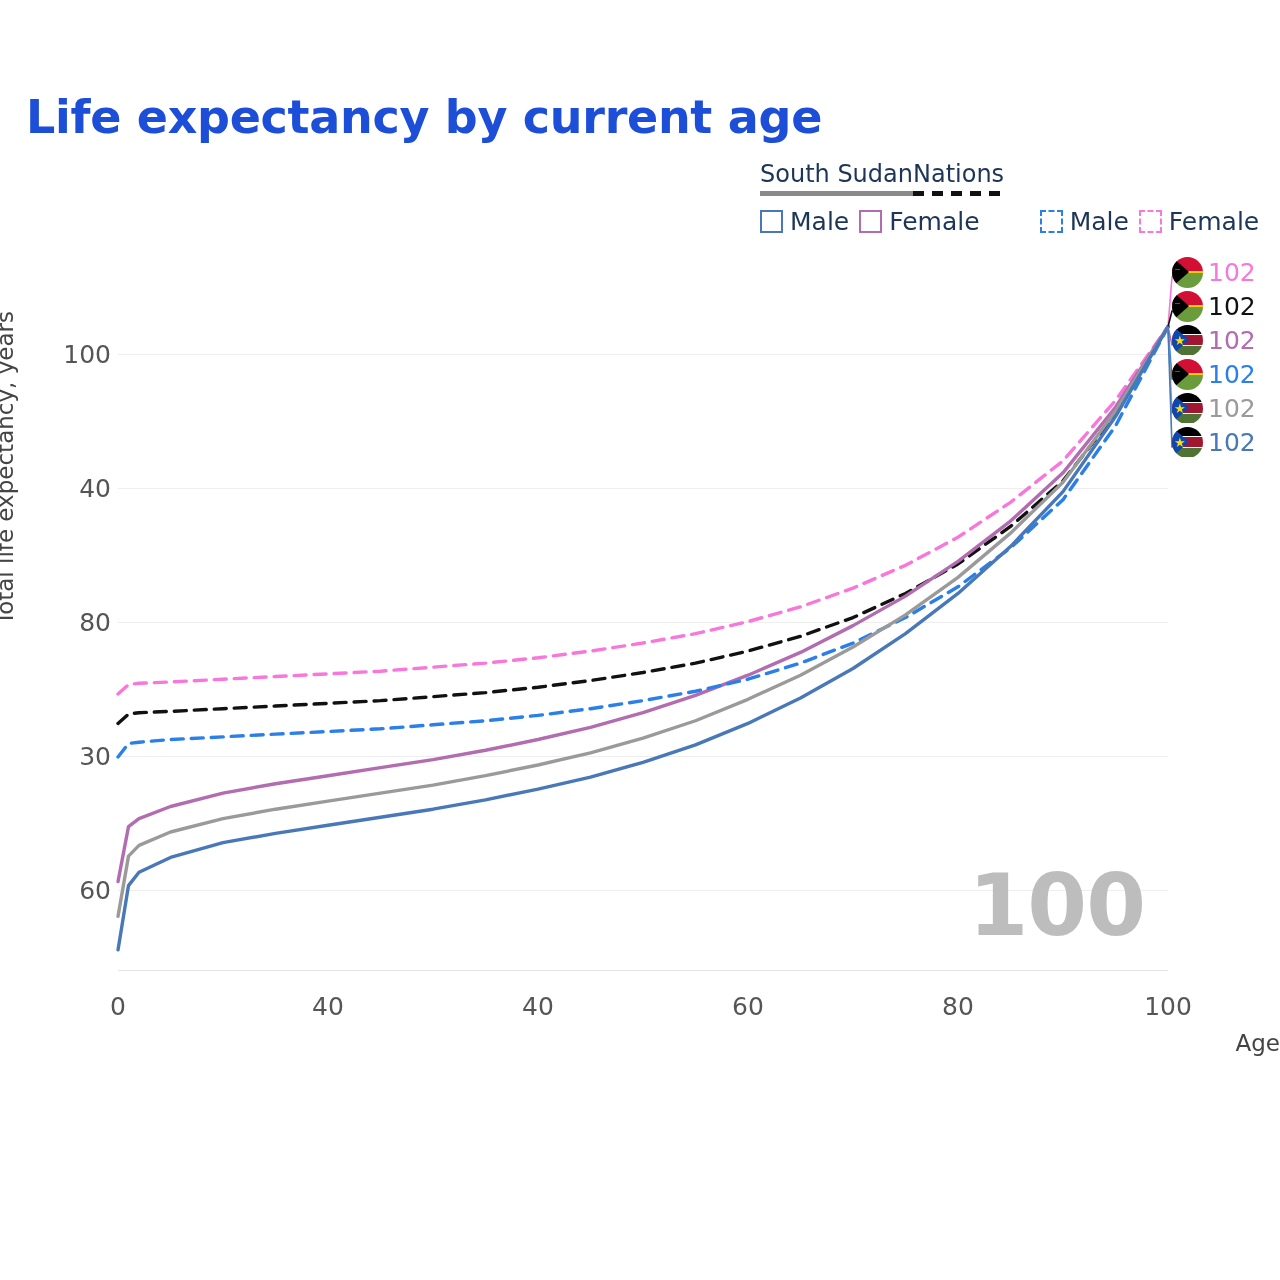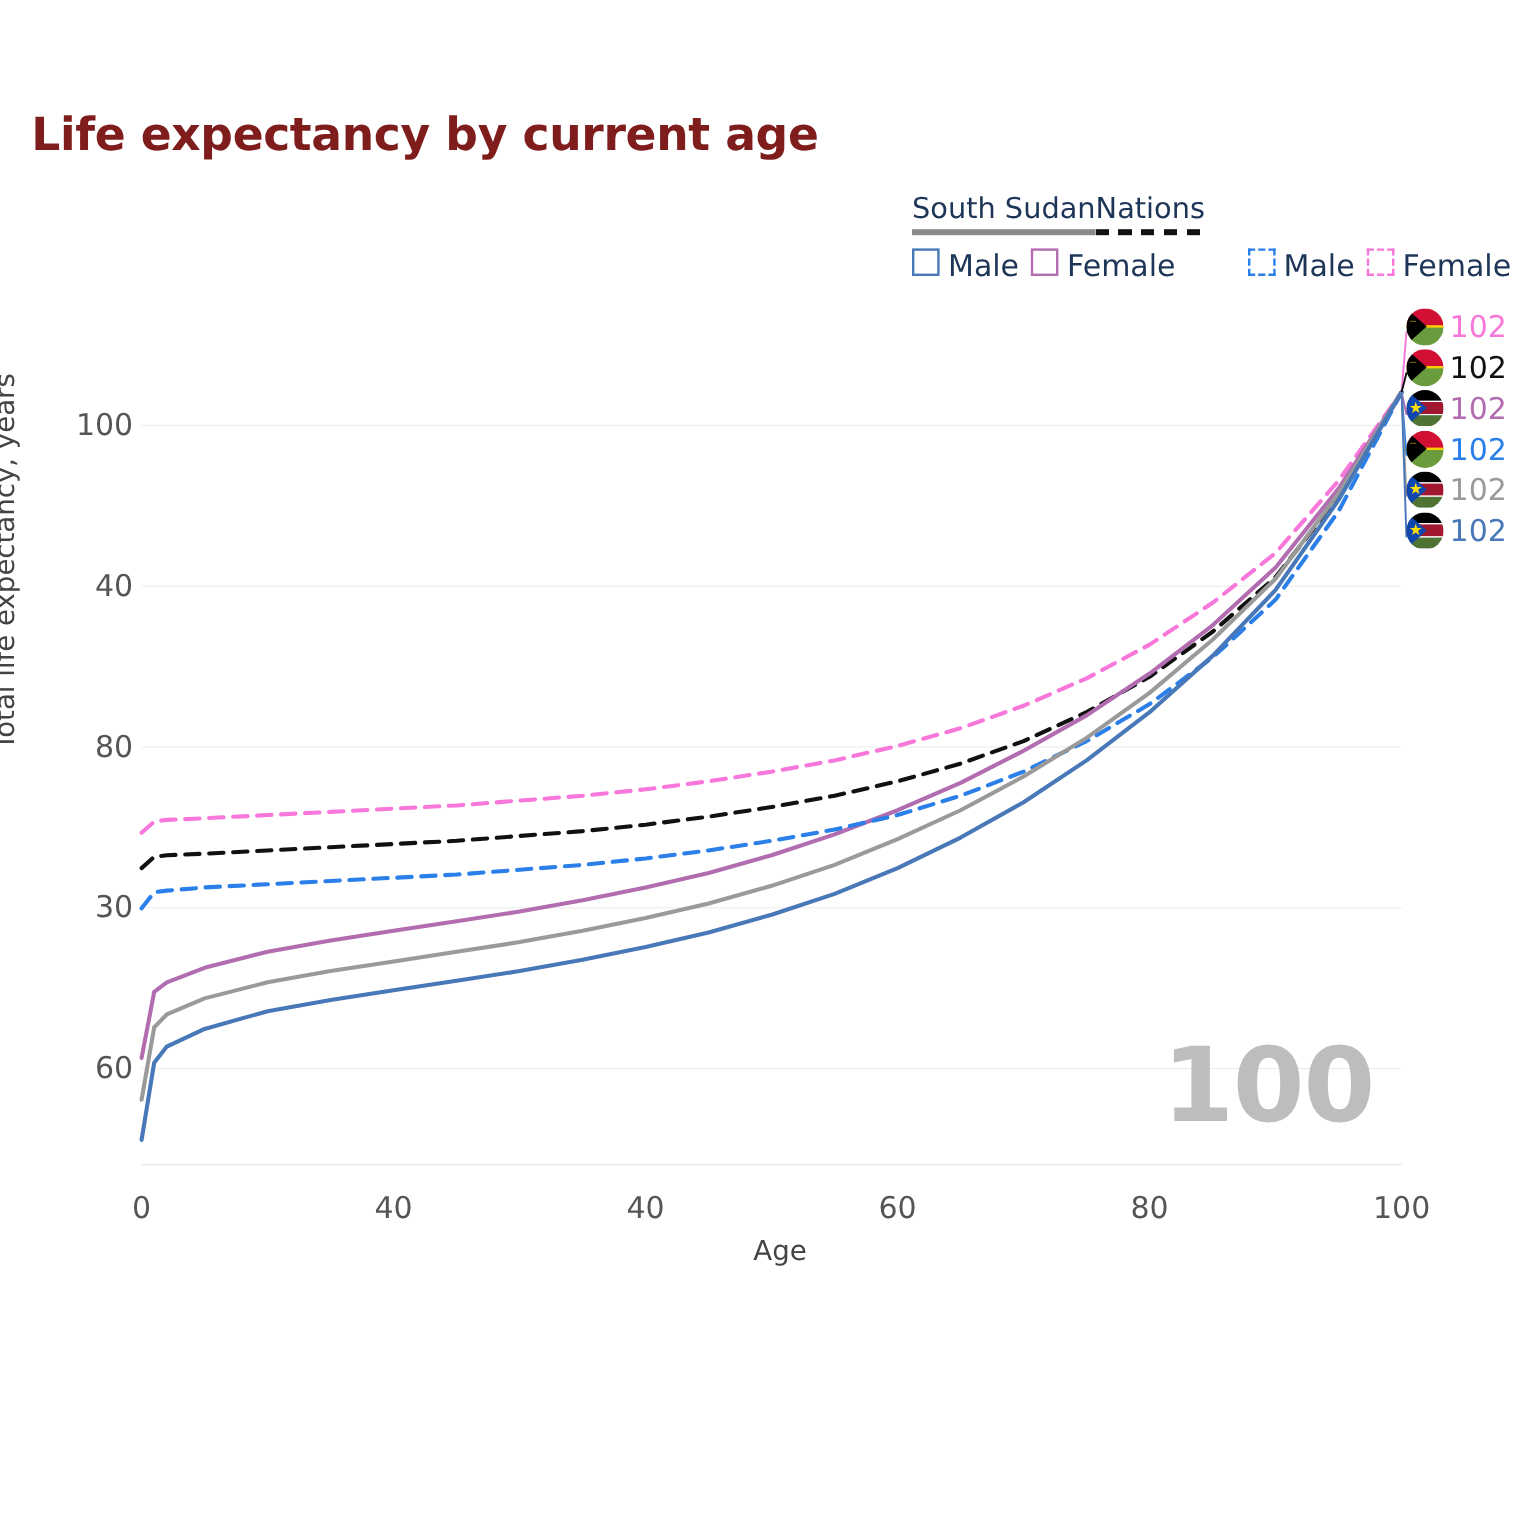--- a/index.html
+++ b/index.html
@@ -8,41 +8,41 @@
     background:#ffffff;
     font-family:"DejaVu Sans", sans-serif;
     position:relative;
     overflow:hidden;
   }
   #chart-root{position:absolute;inset:0;}
 
   .title{
     position:absolute;left:26px;top:90px;
     font-family:"DejaVu Sans", sans-serif;
-    font-size:38px;font-weight:bold;color:#7f1d1d;
+    font-size:46px;font-weight:bold;color:#1d4ed8;
     letter-spacing:-0.3px;
   }
 
   
   .legend{position:absolute;left:760px;top:160px;width:500px;}
   .legend-row-1{display:flex;}
   .legend-group-title{
     font-size:24px;color:#1d3557;
     font-family:"DejaVu Sans", sans-serif;
     padding-bottom:3px;position:relative;
   }
   .legend-group-title .rule{
     position:absolute;left:0;right:0;bottom:-5px;height:5px;
   }
   .rule.solid{background:#8a8a8a;}
   .rule.dashed{
     background-image:repeating-linear-gradient(to right,#111 0 11px,transparent 11px 19px);
   }
   .legend-row-2{display:flex;align-items:center;margin-top:16px;gap:10px;}
-  .legend-item{display:flex;gap:7px;}
+  .legend-item{display:flex;align-items:center;gap:7px;}
   .swatch{width:23px;height:23px;background:#fff;box-sizing:border-box;}
   .swatch.s-male{border:2.5px solid #4878b8;}
   .swatch.s-female{border:2.5px solid #b26cb0;}
   .swatch.v-male{border:2.5px dashed #2a7fe8;}
   .swatch.v-female{border:2.5px dashed #f877da;}
   .legend-label{font-size:25px;color:#1d3557;}
   .legend-gap-big{width:40px;}
 
   
   .plot{position:absolute;left:118px;top:300px;width:1050px;height:670px;}
@@ -60,21 +60,21 @@
     transform:rotate(-90deg);
     font-size:23px;color:#444;
   }
   .xtick{
     position:absolute;top:992px;
     font-size:25px;color:#555;
     transform:translateX(-50%);
   }
   .xlabel{
     position:absolute;top:1030px;left:0;width:1280px;
-    text-align:center;font-size:23px;color:#444;
+    text-align:right;font-size:23px;color:#444;
   }
   .xlabel span{margin-left:20px;}
   .axis-line{position:absolute;left:118px;top:970px;width:1050px;height:1px;background:#e4e4e4;}
 
   .watermark{
     position:absolute;right:135px;top:862px;
     font-size:86px;font-weight:bold;color:#bdbdbd;
     line-height:1;letter-spacing:-1px;
   }
 

